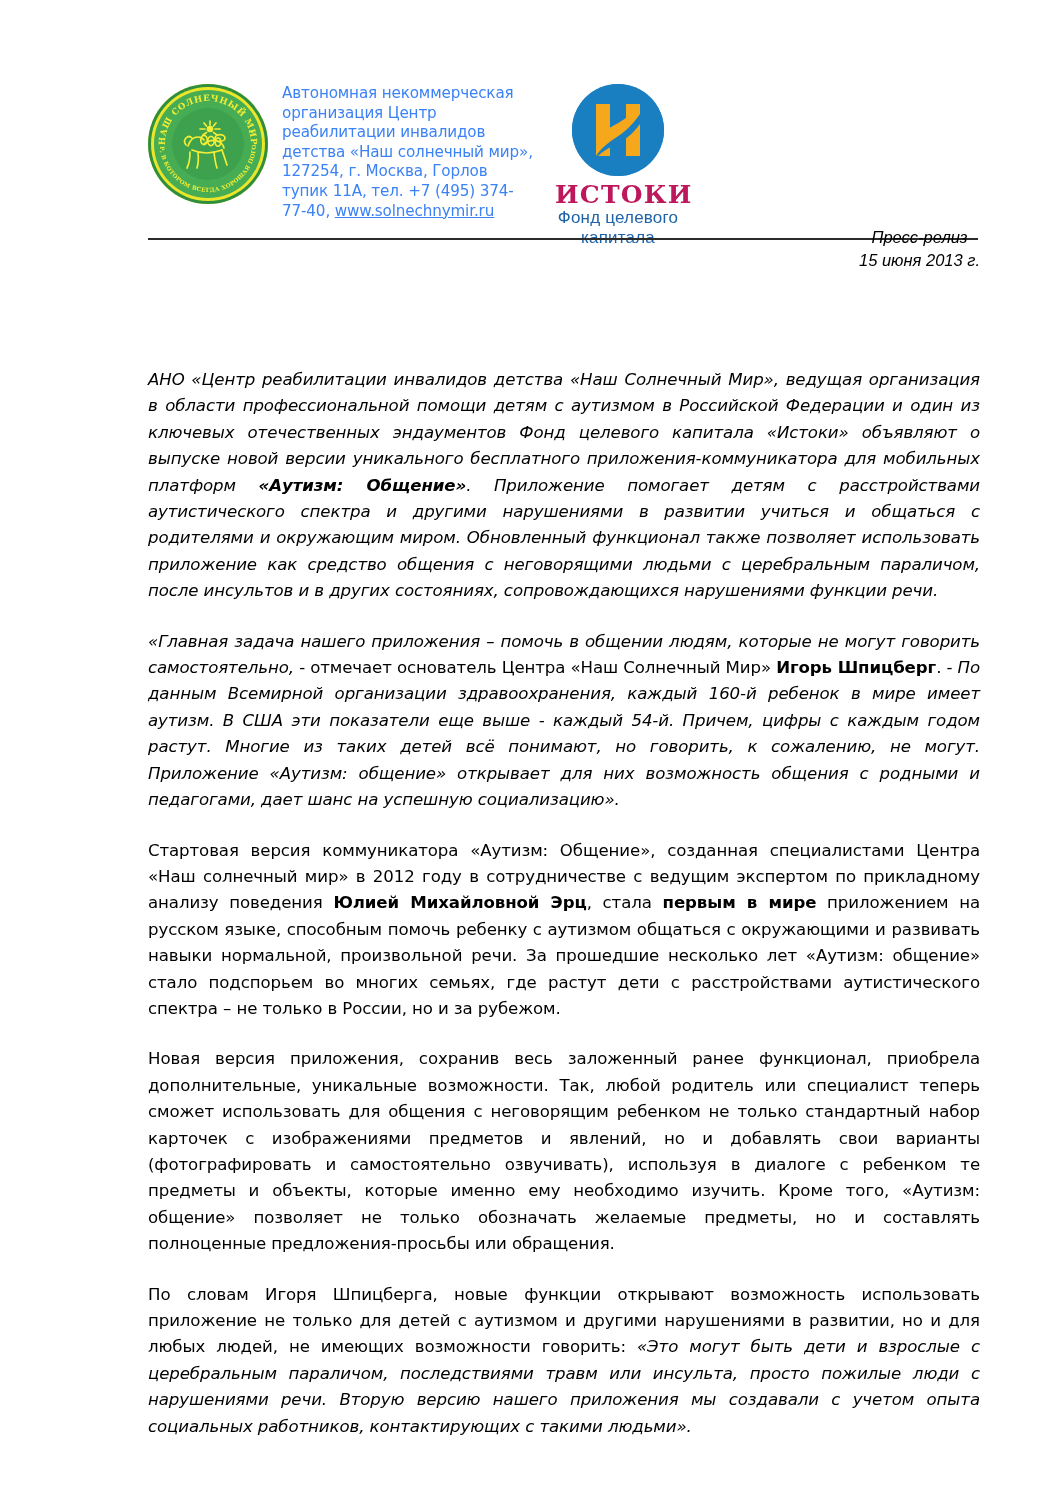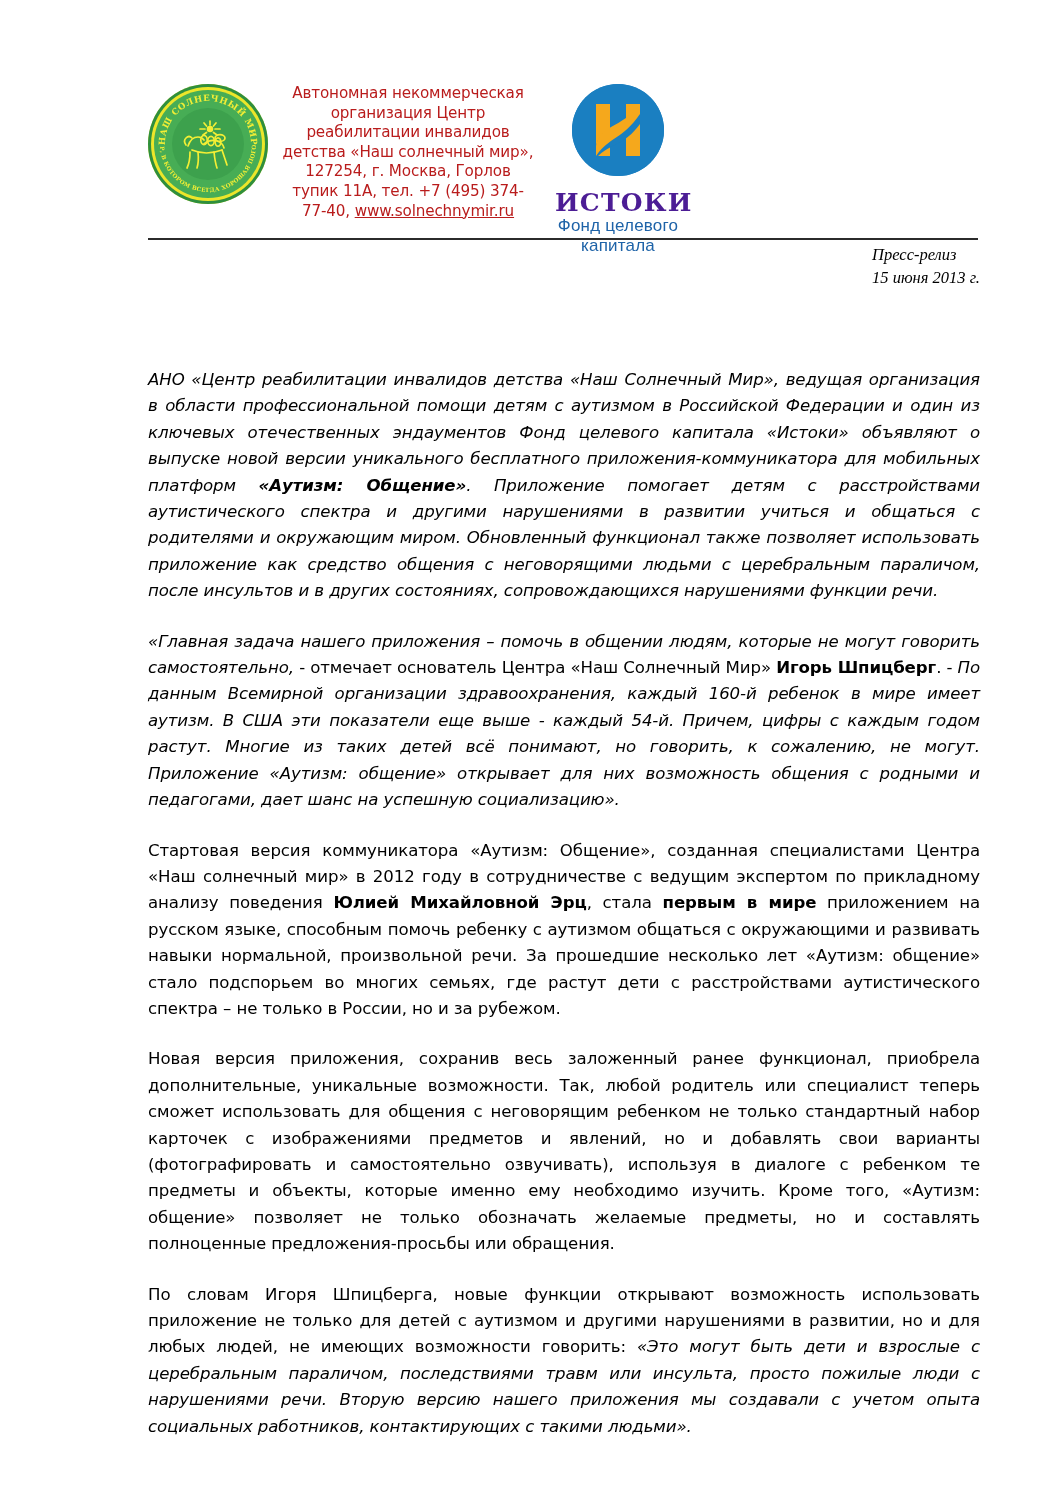--- a/index.html
+++ b/index.html
@@ -38,23 +38,22 @@
     flex-direction: row;
     align-items: flex-start;
   }
   .org-block.left { width: 400px; }
   .org-block.right { width: 425px; }
 
   .org-text {
     font-family: "DejaVu Sans", sans-serif;
     font-size: 15.2px;
     line-height: 19.6px;
-    color: #b91c1c;
+    color: #3b82f6;
     letter-spacing: -0.15px;
-    text-align: center;
   }
   .org-text .url {
     text-decoration: underline;
   }
   .left .org-text { margin-left: 14px; width: 252px; }
   .right .org-text { margin-left: 12px; width: 288px; }
 
   
   .logo-sun {
     position: relative;
@@ -82,25 +81,25 @@
   .logo-istoki .disc {
     position: relative;
     width: 92px;
     height: 92px;
     margin: 0 auto;
     border-radius: 50%;
     background: #1a7fc1;
   }
   .logo-istoki .disc svg { position:absolute; left:0; top:0; }
   .logo-istoki .brand {
-    margin-top: 12px;
+    margin-top: 4px;
     font-size: 25px;
     font-weight: bold;
     letter-spacing: 1.2px;
-    color: #4c1d95;
+    color: #be185d;
     font-family: "DejaVu Serif", serif;
   }
   .logo-istoki .sub {
     font-size: 17px;
     letter-spacing: 0.2px;
     color: #1e63a8;
     font-family: Liberation Sans, sans-serif;
     margin-top: -1px;
   }
 
@@ -109,26 +108,26 @@
     left: 148px;
     top: 238px;
     width: 830px;
     height: 0;
     border-top: 2px solid #2b2b2b;
   }
 
   .meta {
     position: absolute;
     right: 79px;
-    top: 243px;
-    text-align: left;
+    top: 226px;
+    text-align: center;
     font-style: italic;
     font-size: 16.5px;
     line-height: 23px;
-    font-family: Liberation Serif, serif;
+    font-family: Liberation Sans, sans-serif;
   }
 
   .doc-title {
     position: absolute;
     left: 0;
     right: 0;
     top: 308px;
     text-align: center;
     font-size: 20.5px;
     font-weight: bold;

